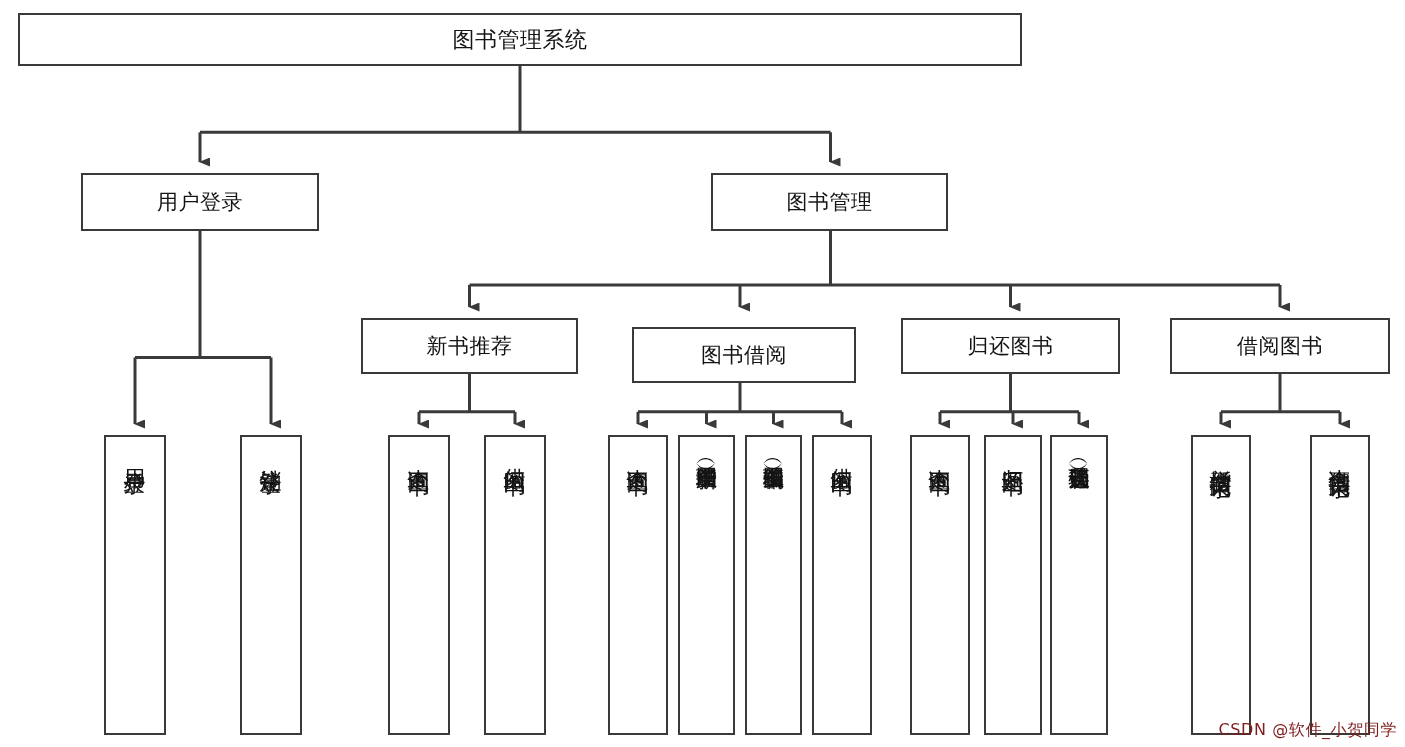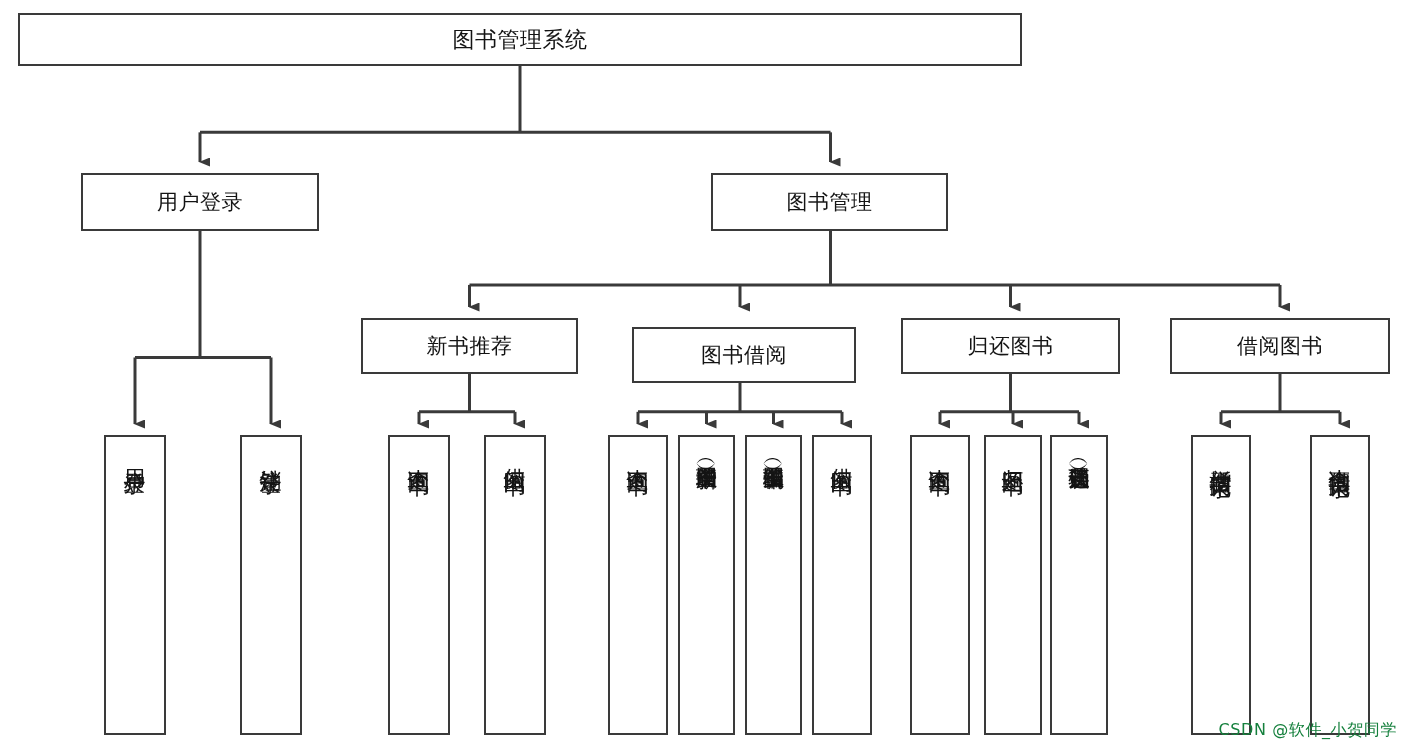--- a/index.html
+++ b/index.html
@@ -60,21 +60,21 @@
   }
   .node.leaf.tight .node-label {
     font-size: 21px;
     letter-spacing: 0px;
   }
   #watermark {
     position: absolute;
     right: 8px;
     bottom: 6px;
     font-size: 16px;
-    color: #15803d;
+    color: #7f1d1d;
     letter-spacing: 0.6px;
     z-index: 6;
     user-select: none;
     font-family: "DejaVu Sans", "Liberation Sans", sans-serif;
   }
 </style>
 </head>
 <body>
 
 <div id="diagram-root">

